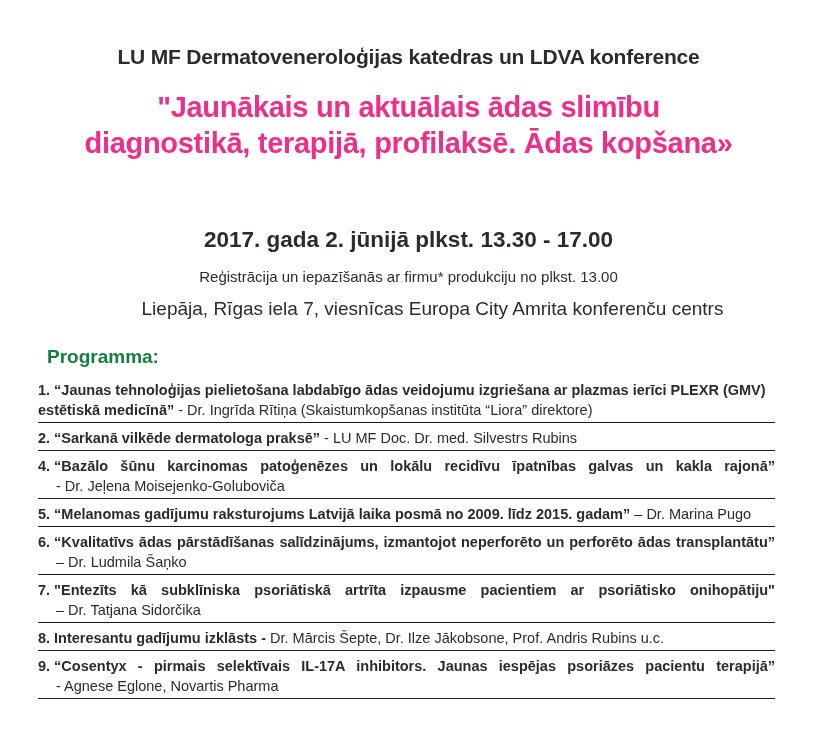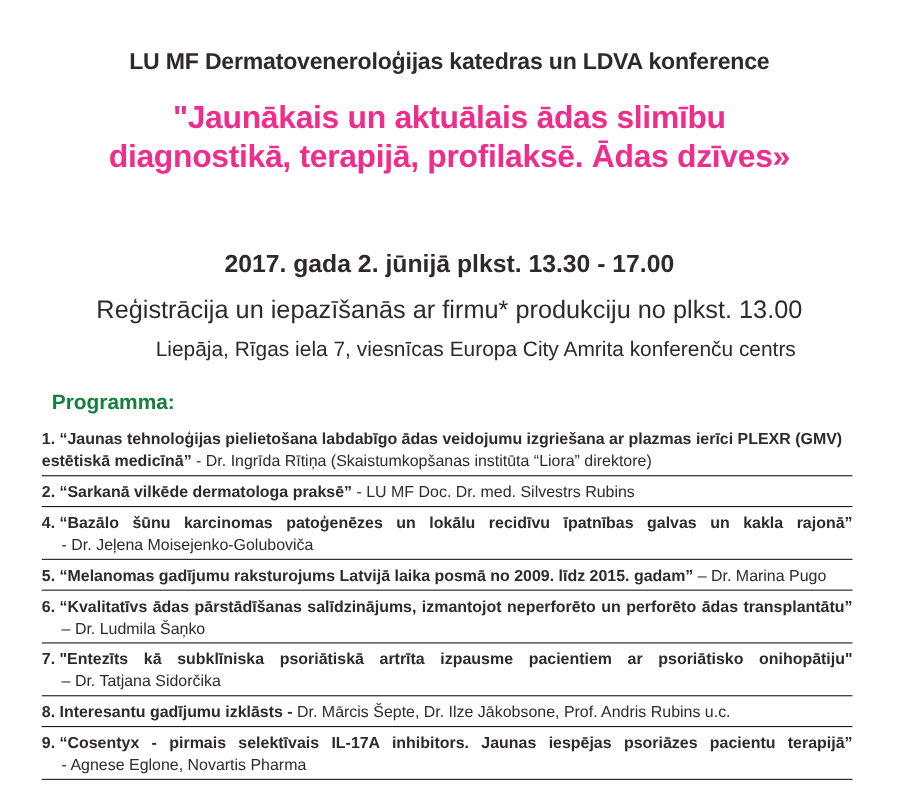--- a/index.html
+++ b/index.html
@@ -35,21 +35,21 @@
   }
   .date-line {
     margin-top: 66px;
     text-align: center;
     font-size: 22.5px;
     font-weight: bold;
   }
   .registration-line {
     margin-top: 15px;
     text-align: center;
-    font-size: 23px;
+    font-size: 15px;
   }
   .venue-line {
     margin-top: 13px;
     text-align: center;
     font-size: 19px;
     padding-left: 48px;
   }
   .program-heading {
     margin: 26px 0 0 47px;
     color: #15803d;
@@ -102,21 +102,21 @@
 </style>
 </head>
 <body>
 
 <div class="page">
 
   <div class="conference-title">LU MF Dermatoveneroloģijas katedras un LDVA konference</div>
 
   <div class="main-title">
     <div>"Jaunākais un aktuālais ādas slimību</div>
-    <div>diagnostikā, terapijā, profilaksē. Ādas dzīves»</div>
+    <div>diagnostikā, terapijā, profilaksē. Ādas kopšana»</div>
   </div>
 
   <div class="date-line">2017. gada 2. jūnijā plkst. 13.30 - 17.00</div>
 
   <div class="registration-line">Reģistrācija un iepazīšanās ar firmu* produkciju no plkst. 13.00</div>
 
   <div class="venue-line">Liepāja, Rīgas iela 7, viesnīcas Europa City Amrita konferenču centrs</div>
 
   <div class="program-heading">Programma:</div>
 

